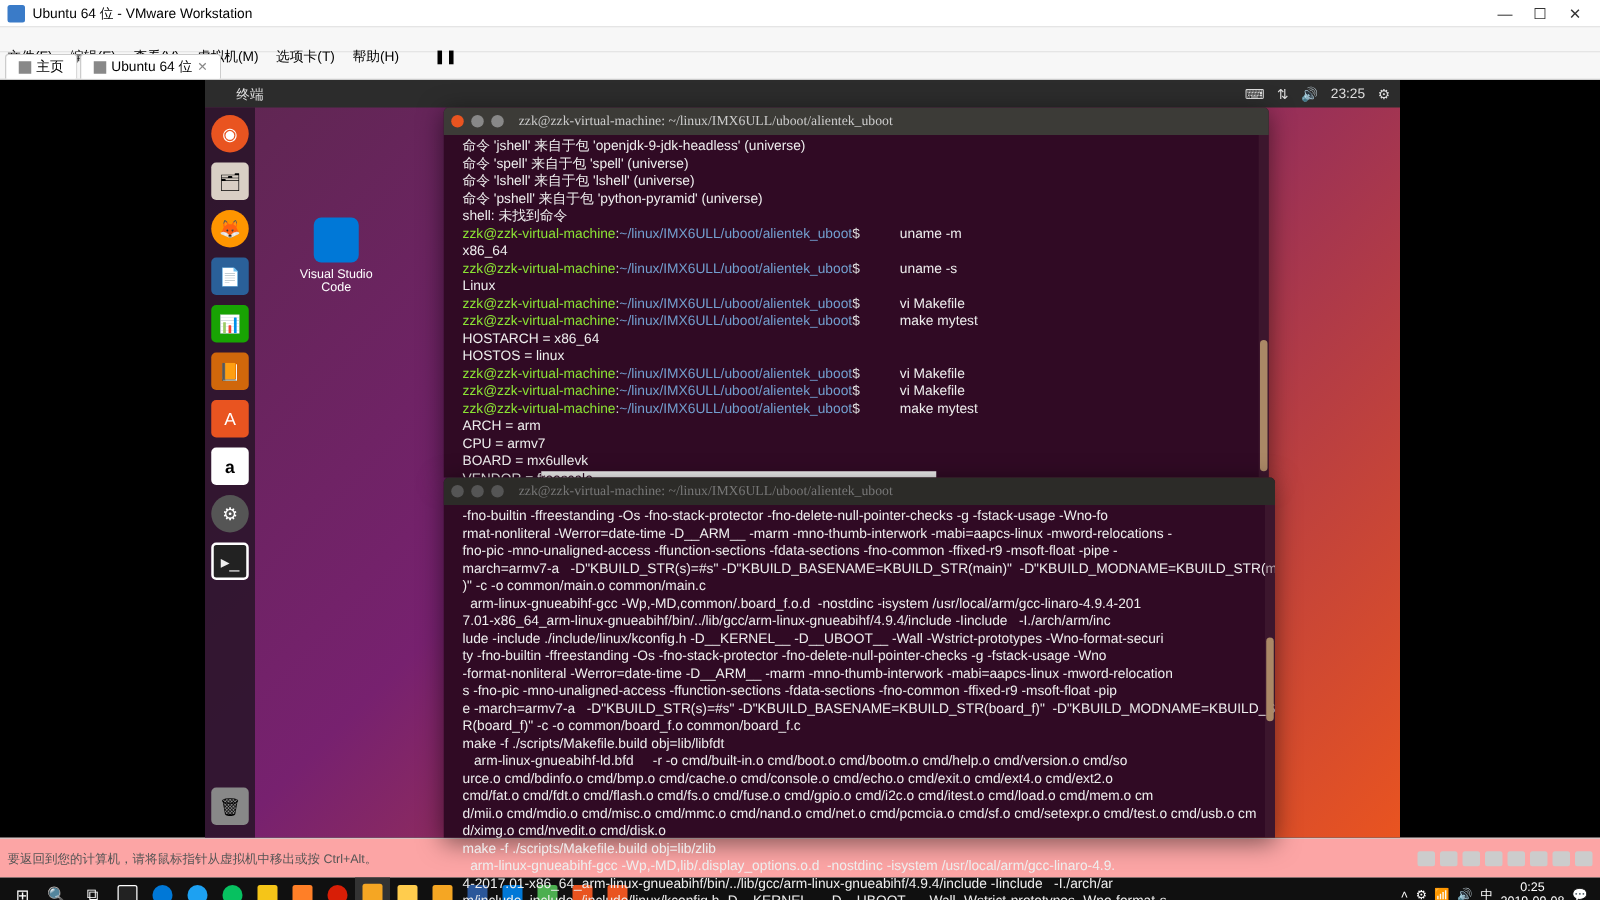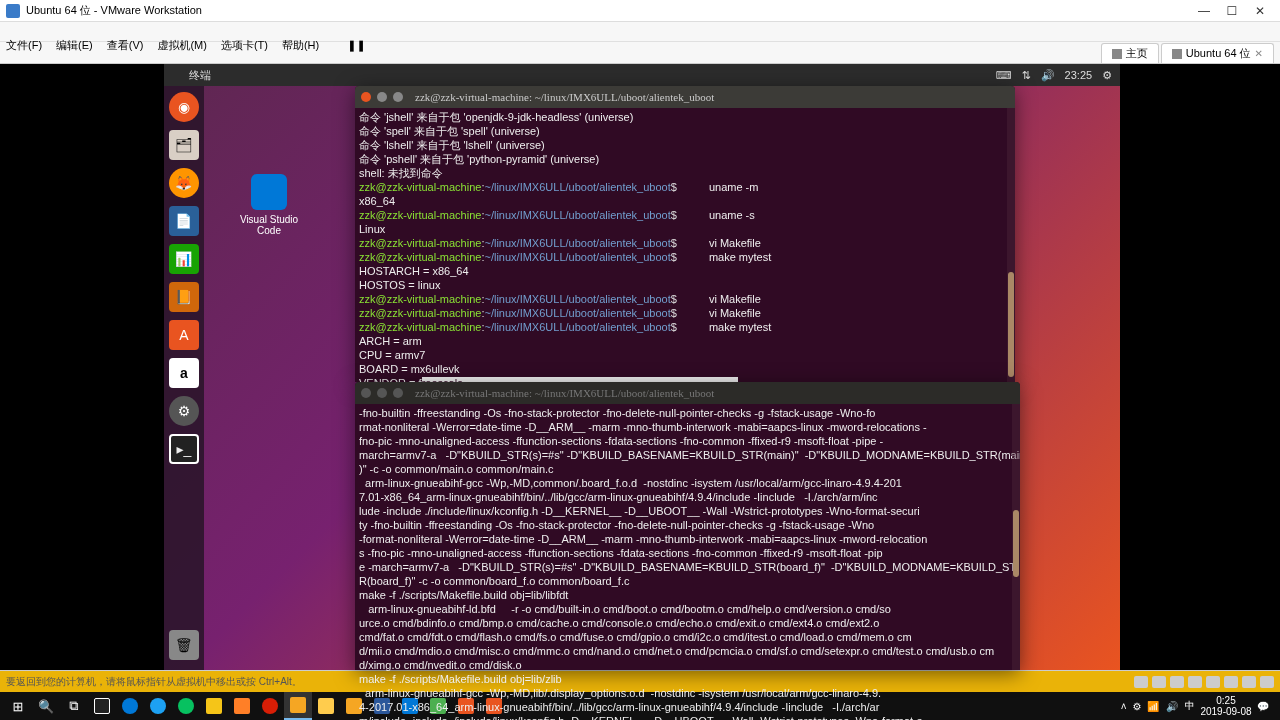--- a/index.html
+++ b/index.html
@@ -7,21 +7,21 @@
 
 
 .vmware-title { height: 22px; background: #fff; border-bottom: 1px solid #ddd; display: flex; align-items: center; padding: 0 6px; font-size: 11px; }
 .vmware-title .icon { width: 14px; height: 14px; background: #3a7bc8; margin-right: 6px; border-radius: 2px; }
 .vmware-title .spacer { flex: 1; }
 .vmware-title .winbtn { width: 28px; text-align: center; font-size: 12px; color: #333; cursor: pointer; }
 
 .vmware-menu { height: 20px; background: #f7f7f7; display: flex; align-items: center; padding: 0 6px; font-size: 11px; gap: 14px; border-bottom: 1px solid #e0e0e0; }
 .vmware-menu span { cursor: pointer; margin-top: 28px; }
 
-.vmware-tabs { height: 22px; background: #f7f7f7; display: flex; align-items: flex-end; padding: 0 4px; border-bottom: 1px solid #ccc; justify-content: flex-end; }
+.vmware-tabs { height: 22px; background: #f7f7f7; display: flex; align-items: flex-end; padding: 0 4px; border-bottom: 1px solid #ccc; }
 .vmware-tabs .tab { padding: 2px 10px; font-size: 11px; border: 1px solid #ccc; border-bottom: none; background: #fff; margin-right: 2px; border-radius: 3px 3px 0 0; display: flex; align-items: center; gap: 4px; }
 .vmware-tabs .tab .ticon { width: 10px; height: 10px; background: #888; }
 .vmware-tabs .tab .close { font-size: 10px; color: #888; }
 
 
 .guest { position: relative; height: 606px; background: #000; }
 .ubuntu-desktop { position: absolute; left: 164px; top: 0; right: 160px; bottom: 0; background: linear-gradient(135deg, #5e2750 0%, #77216f 40%, #e95420 100%); }
 
 
 .gnome-top { position: absolute; left: 164px; right: 160px; top: 0; height: 22px; background: #2c2c2c; color: #ddd; display: flex; align-items: center; padding: 0 8px; font-size: 11px; }
@@ -49,34 +49,34 @@
 .deskicon .di { width: 36px; height: 36px; margin: 0 auto 4px; border-radius: 6px; }
 .di.netease { background: #d81e06; }
 .di.vscode { background: #0078d7; }
 
 
 .term-window { position: absolute; background: #300a24; color: #ddd; font-family: "DejaVu Sans Mono", monospace; font-size: 11px; line-height: 14px; border-radius: 4px 4px 0 0; box-shadow: 0 4px 20px rgba(0,0,0,.5); }
 .term-titlebar { height: 22px; background: #3c3b37; display: flex; align-items: center; padding: 0 6px; border-radius: 4px 4px 0 0; gap: 6px; }
 .term-titlebar .wbtn { width: 10px; height: 10px; border-radius: 50%; }
 .wbtn.close { background: #e95420; } .wbtn.min { background: #888; } .wbtn.max { background: #888; }
 .term-titlebar .ttitle { color: #ccc; font-size: 11px; margin-left: 6px; font-family: Liberation Serif, serif; }
-.term-body { padding: 2px 4px; white-space: pre; overflow: hidden; }
+.term-body { padding: 2px 15px; white-space: pre; overflow: hidden; }
 .term-body .prompt { color: #8ae234; }
 .term-body .path { color: #729fcf; }
 .term-body .cmd { color: #eee; margin-left: 29px; }
 .term-body .out { color: #eee; }
 .term-body .sel { background: #eee; color: #300a24; }
 .term-body .cursor { display: inline-block; width: 7px; height: 12px; background: #eee; vertical-align: text-bottom; }
 .term-inactive .term-titlebar { background: #2c2b28; }
 .term-inactive .ttitle { color: #777; }
 .term-scroll { position: absolute; right: 0; top: 22px; bottom: 0; width: 8px; background: rgba(80,40,60,.4); }
 .term-scroll .thumb { position: absolute; left: 1px; right: 1px; background: #a86; border-radius: 3px; }
 
 
-.vmware-status { height: 22px; background: #eab308; border-top: 1px solid #ccc; font-size: 10px; display: flex; align-items: center; padding: 0 6px; color: #555; }
+.vmware-status { height: 32px; background: #fca5a5; border-top: 1px solid #ccc; font-size: 10px; display: flex; align-items: center; padding: 0 6px; color: #555; }
 .vmware-status .spacer { flex: 1; }
 .vmware-status .sicon { width: 14px; height: 12px; background: #ccc; margin-left: 4px; border-radius: 2px; }
 
 
 .win-taskbar { height: 28px; background: #101010; display: flex; align-items: center; padding: 0 4px; }
 .win-taskbar .tbicon { width: 28px; height: 28px; display: flex; align-items: center; justify-content: center; color: #fff; font-size: 13px; }
 .win-taskbar .tbicon.active { border-bottom: 2px solid #76b9ed; background: #333; }
 .win-taskbar .spacer { flex: 1; }
 .win-taskbar .tray { display: flex; align-items: center; gap: 6px; color: #fff; font-size: 10px; padding-right: 6px; }
 .win-taskbar .clock { text-align: center; line-height: 11px; font-size: 10px; }

